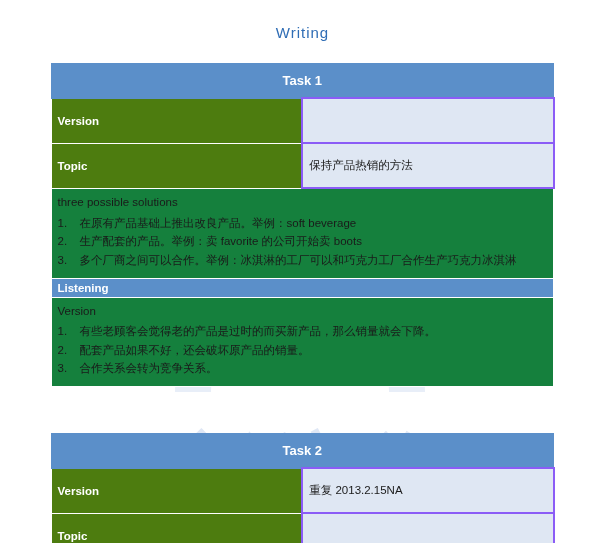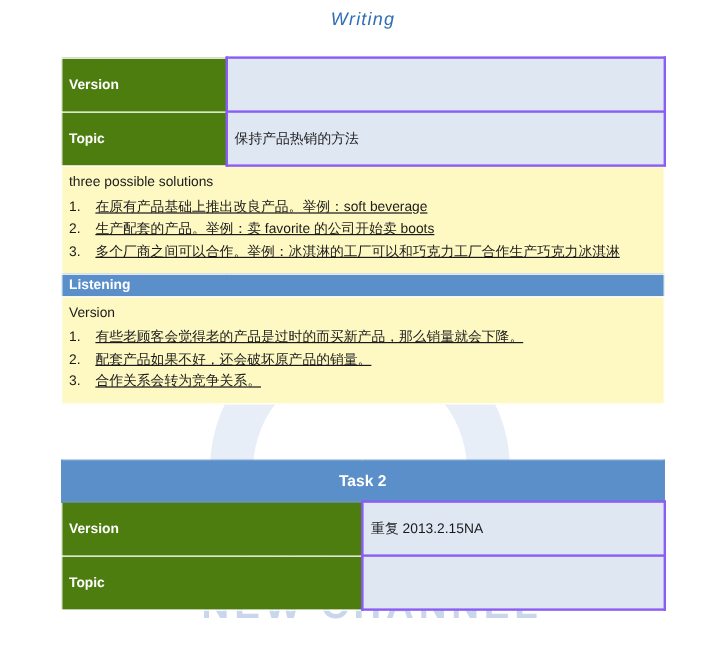--- a/index.html
+++ b/index.html
@@ -88,23 +88,22 @@
 
   
   .page {
     position: relative;
     z-index: 2;
   }
   .page-title {
     text-align: center;
     color: #2f6db5;
     font-size: 15px;
-    padding-top: 8px;
+    padding-top: 24px;
     letter-spacing: 1px;
-    font-style: italic;
   }
 
   .table-block {
     width: 504px;
     margin: 0 auto;
     border-collapse: collapse;
     table-layout: fixed;
   }
   .task-head {
     background: #5b8fc9;
@@ -133,34 +132,33 @@
   }
   .section-bar {
     background: #5b8fc9;
     color: #ffffff;
     font-weight: bold;
     font-size: 11.5px;
     padding: 3px 6px;
     border: 1px solid #ffffff;
   }
   .body-cell {
-    background: #fef9c3;
+    background: #15803d;
     padding: 4px 6px 8px 6px;
     font-size: 11.5px;
     border: 1px solid #ffffff;
     line-height: 1.62;
   }
   .body-cell .lead {
     padding-bottom: 2px;
   }
   .body-cell ol {
     margin: 0;
     padding: 0;
     list-style: none;
-    text-decoration: underline;
   }
   .body-cell ol li {
     padding-left: 0;
   }
   .num {
     display: inline-block;
     width: 22px;
   }
   .spacer-22 { height: 22px; }
   .spacer-44 { height: 46px; }
@@ -186,20 +184,23 @@
 </div>
 
 <div class="page">
 
   <div class="page-title">Writing</div>
 
   <div class="spacer-22"></div>
 
   <table class="table-block">
     <tbody>
+        <tr>
+      <td class="task-head" colspan="2">Task 1</td>
+    </tr>
     <tr>
       <td class="lbl-cell">Version</td>
       <td class="val-cell">&nbsp;</td>
     </tr>
     <tr>
       <td class="lbl-cell">Topic</td>
       <td class="val-cell">保持产品热销的方法</td>
     </tr>
     <tr>
       <td class="body-cell" colspan="2">

